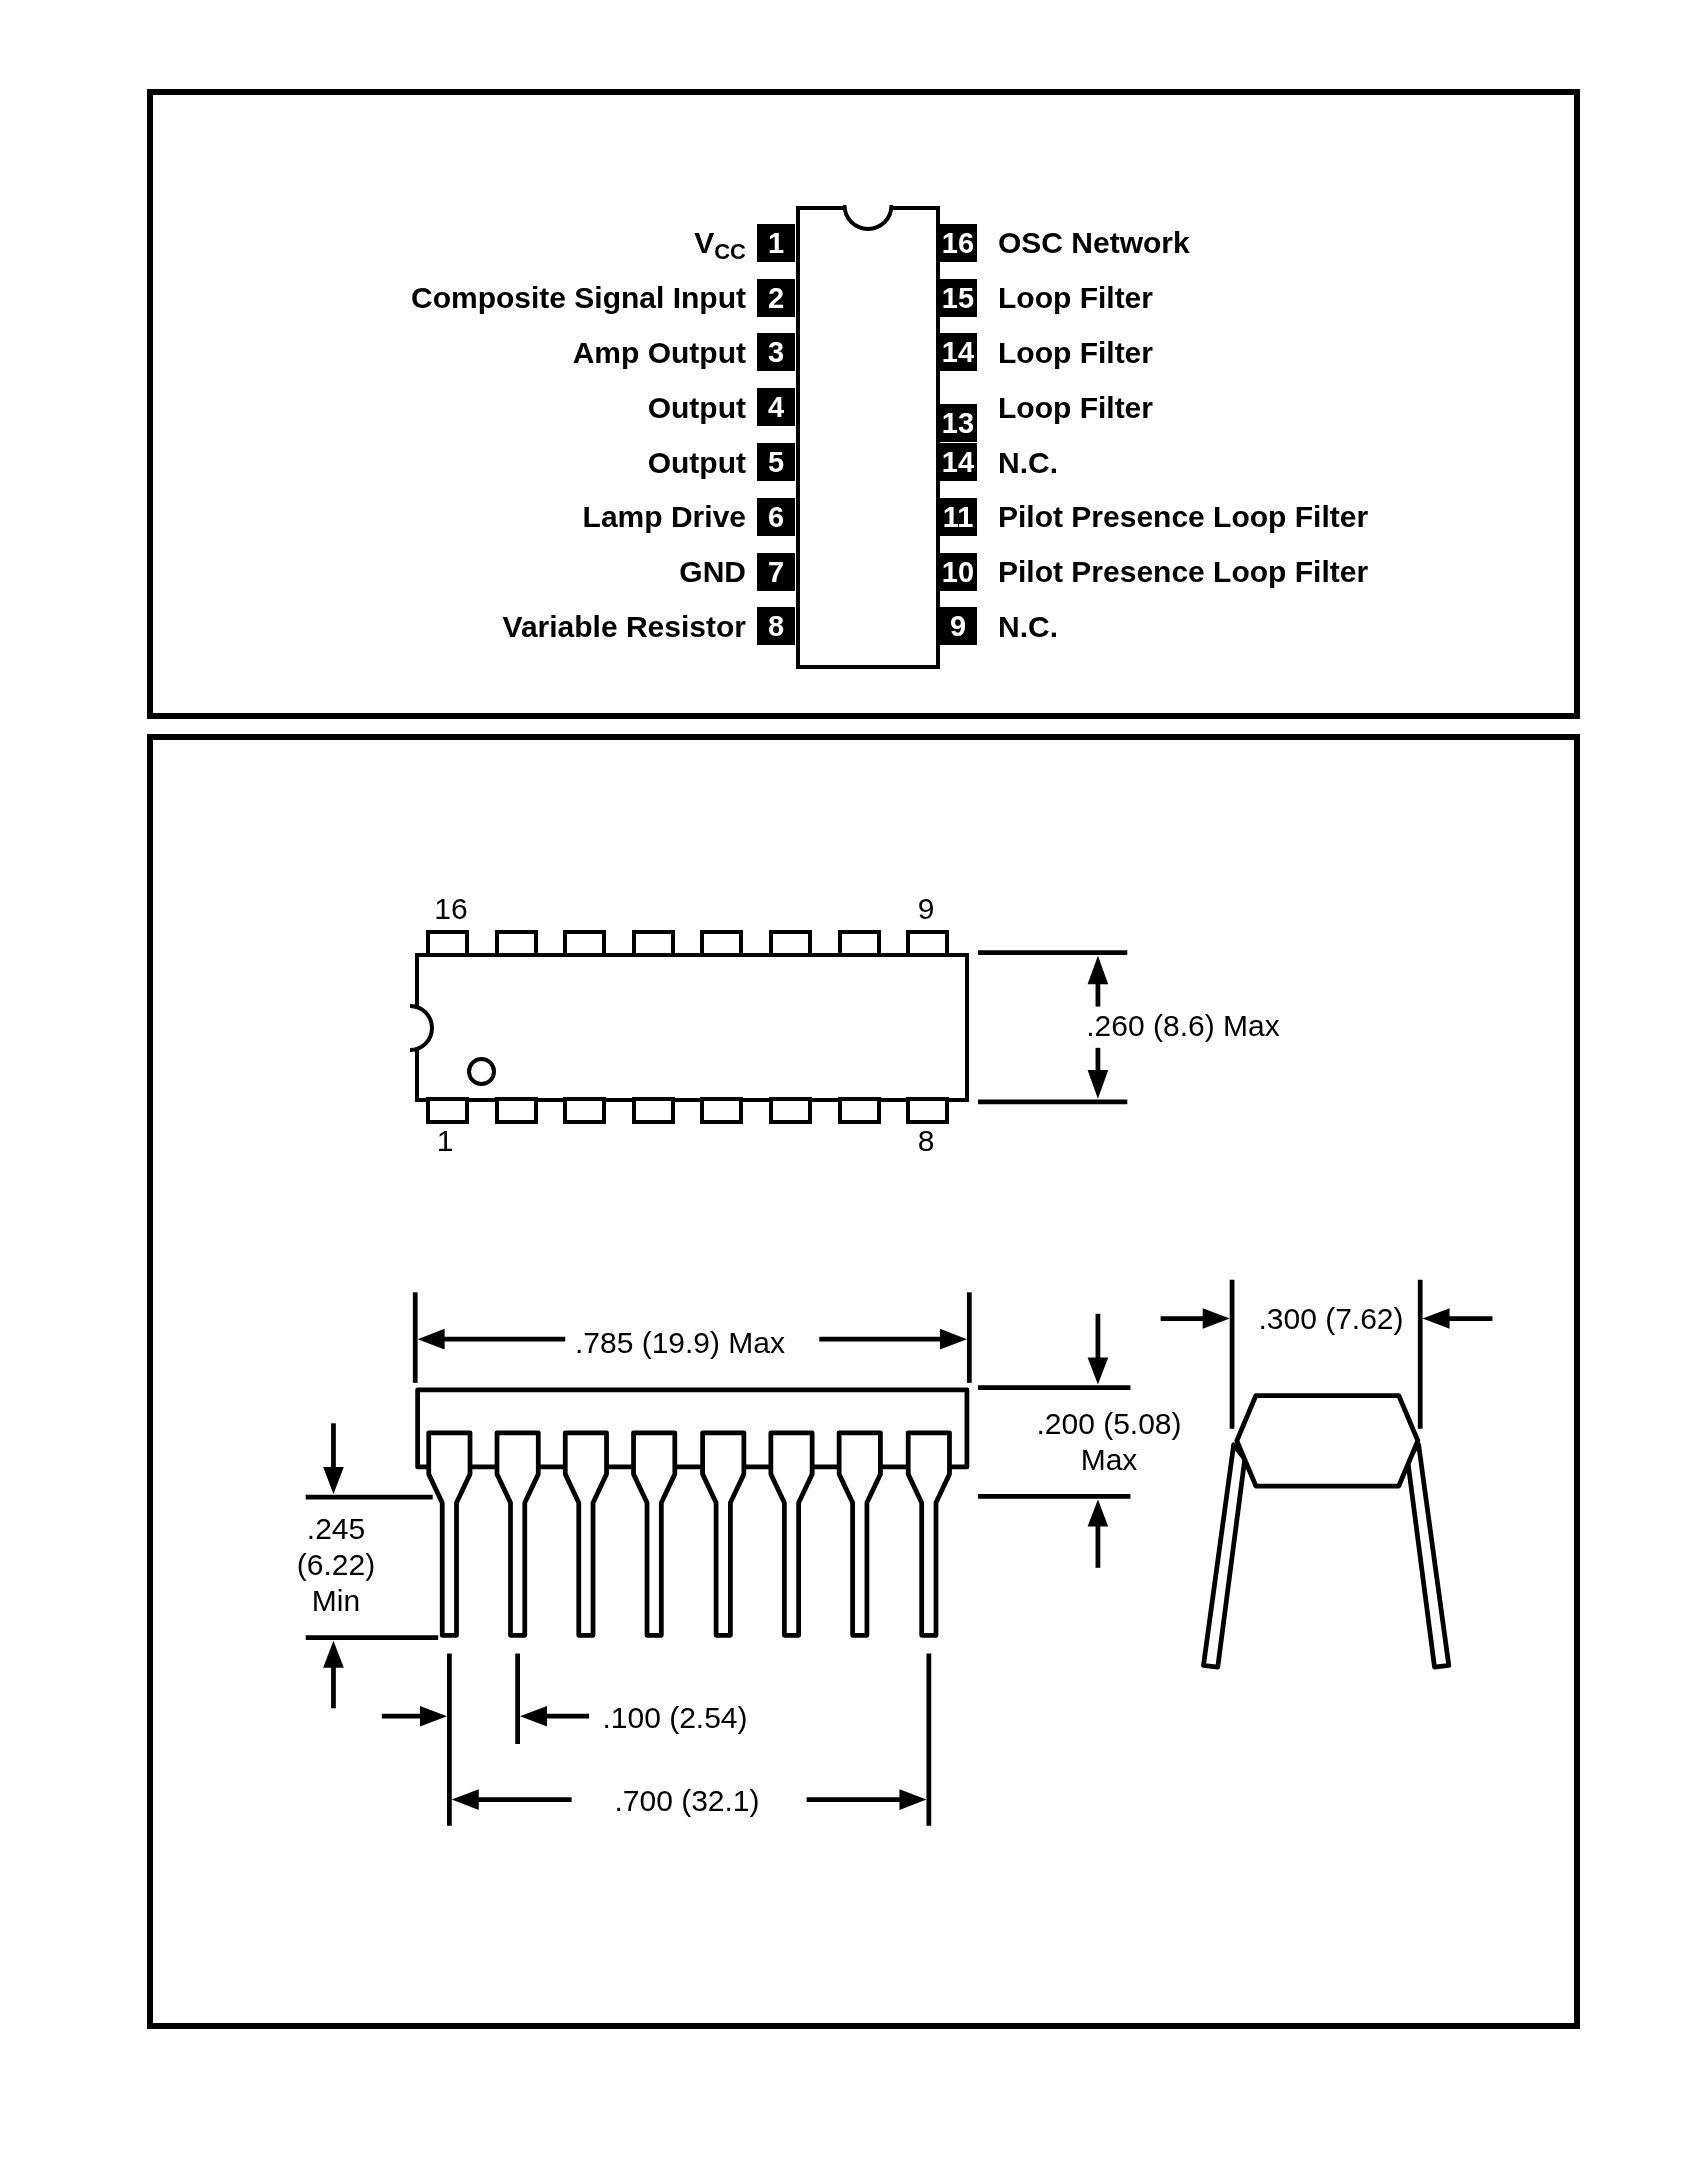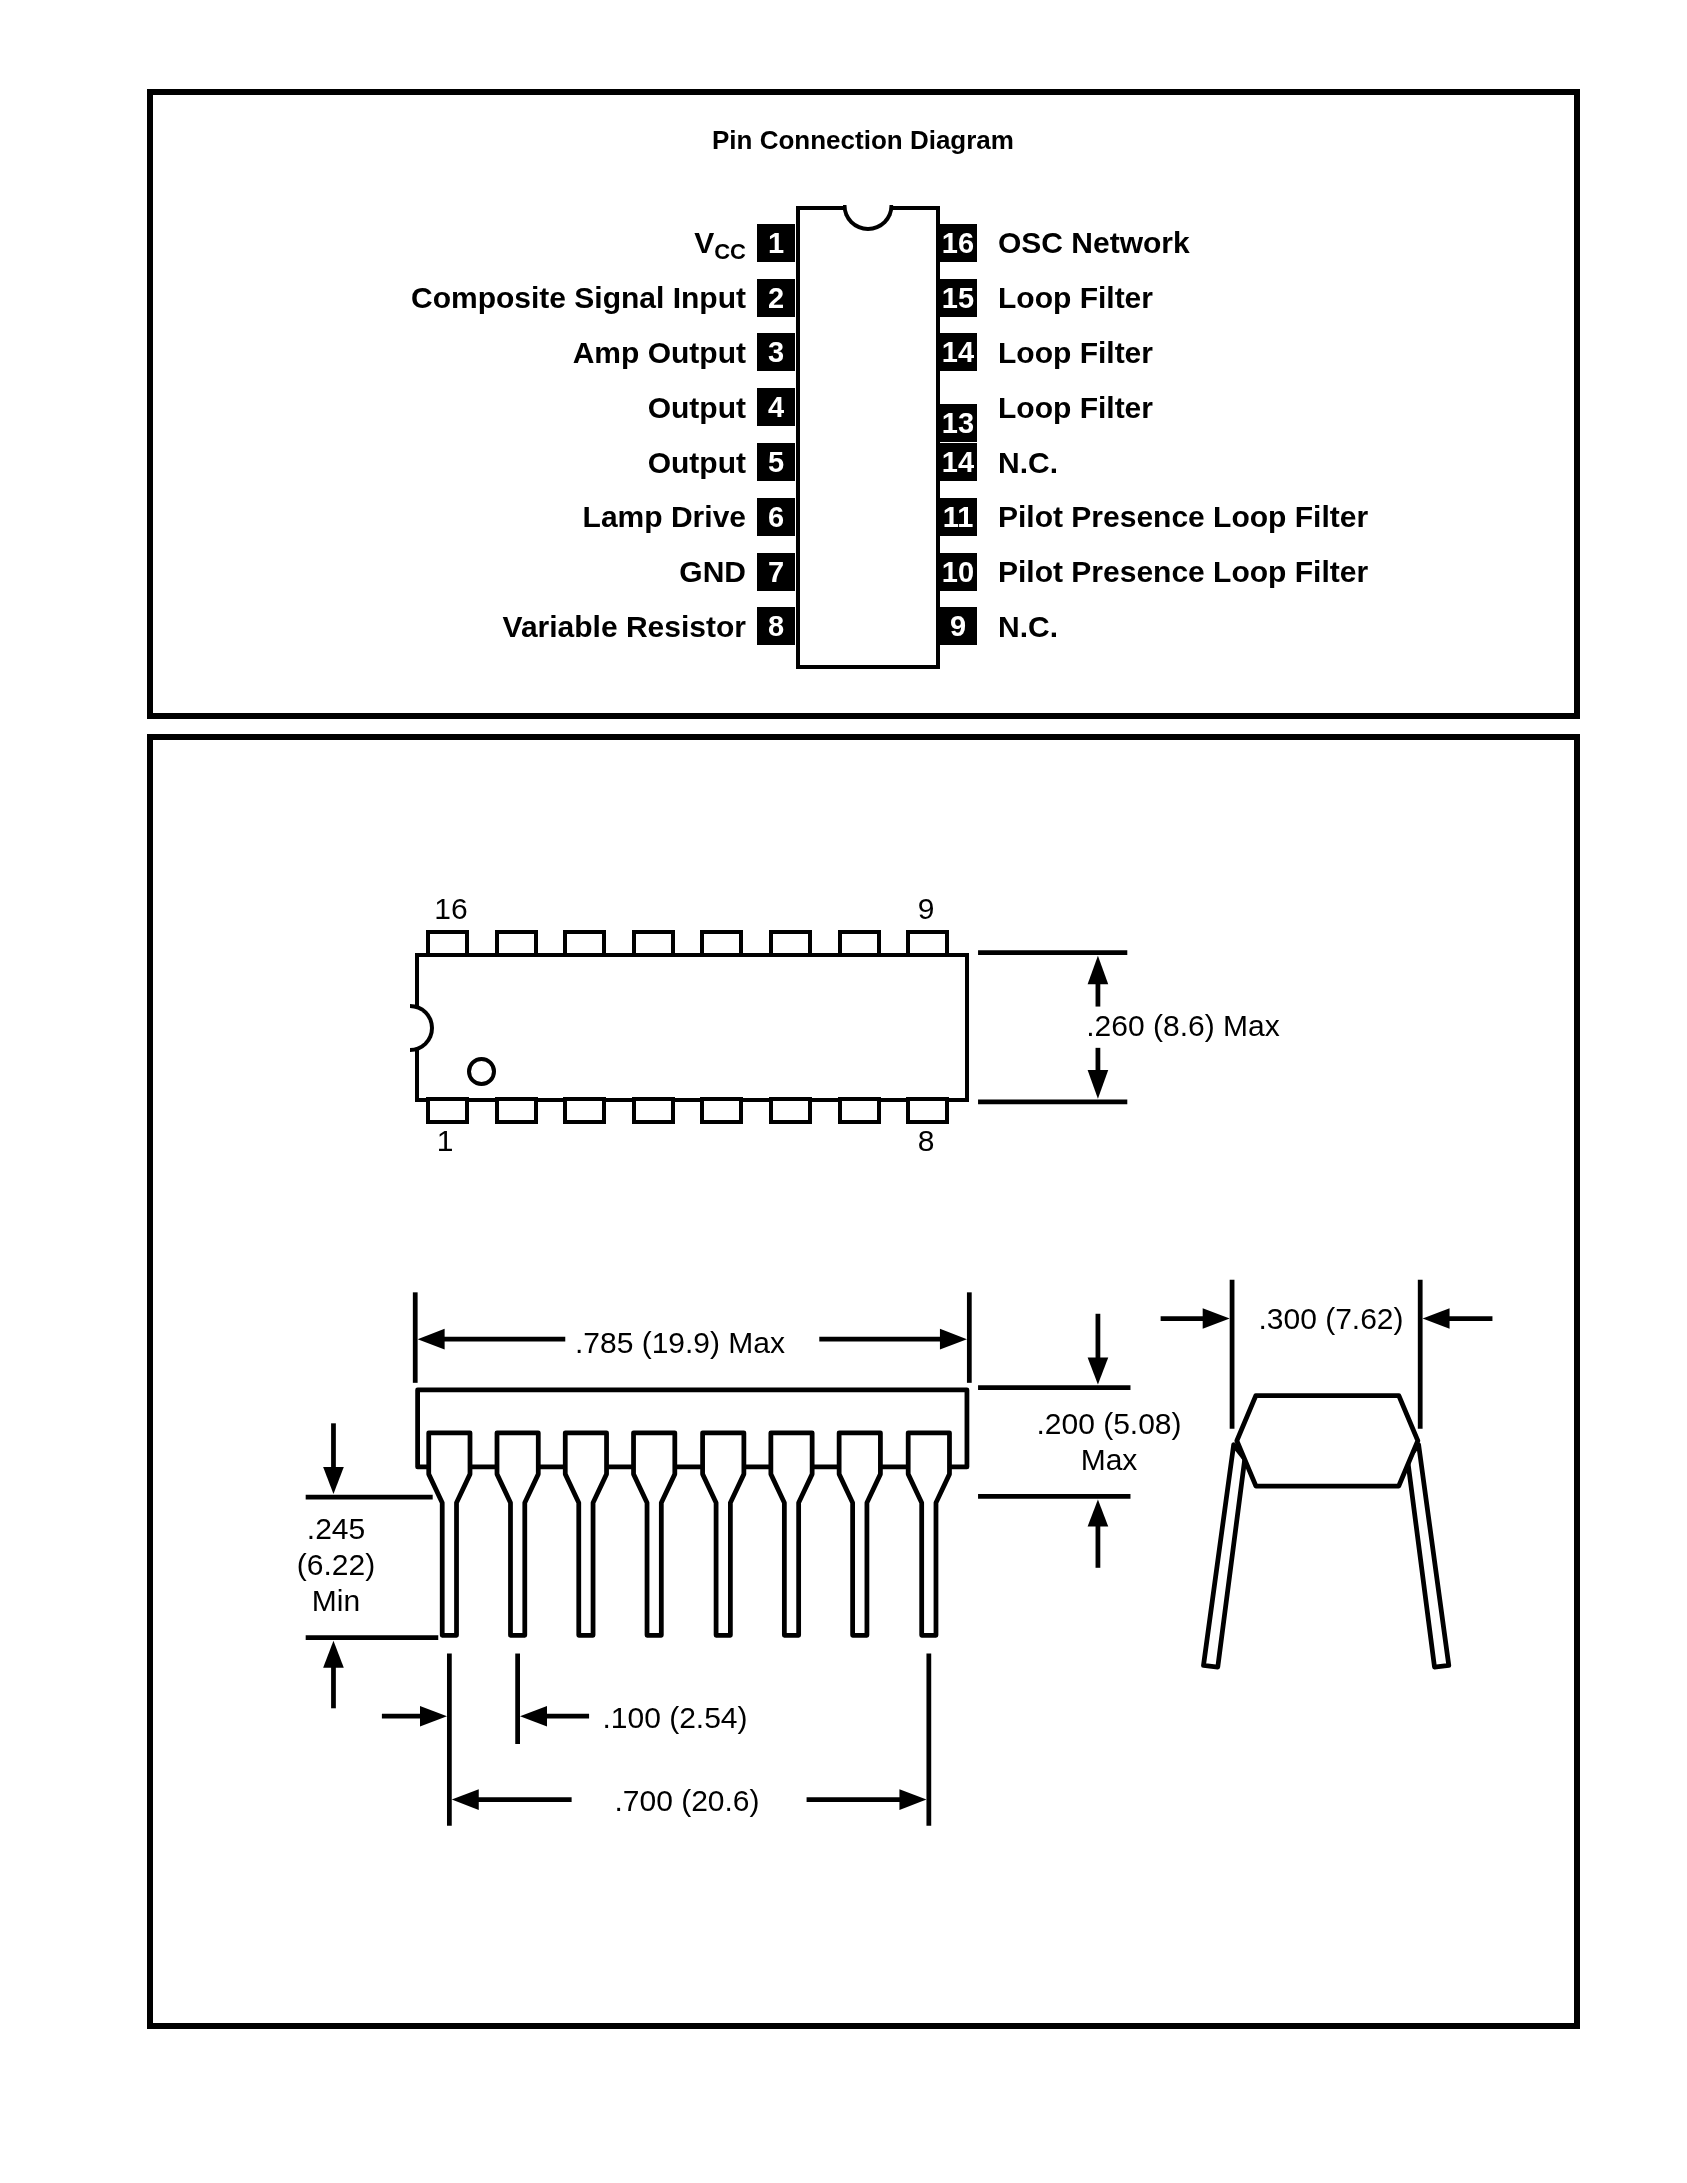--- a/index.html
+++ b/index.html
@@ -41,21 +41,20 @@
        text-align:center;white-space:nowrap;}
   svg{position:absolute;left:0;top:0;}
 </style>
 </head>
 <body>
 
 <div id="page">
 
   <div class="frame" style="left:147px;top:89px;width:1433px;height:630px;"></div>
 
-  <div id="pc-title">Pin Connection Diagram</div>
 
   <div id="ic-body">
     <div id="ic-notch"></div>
   </div>
 
   <div class="sq sq-l" style="top:224px">
       <span>1</span>
     </div>
   <div class="sq sq-l" style="top:279px">
       <span>2</span>
@@ -238,16 +237,16 @@
   <div class="dim" style="left:1109px;top:1442px">
     <div>.200 (5.08)</div>
     <div>Max</div>
   </div>
   <div class="dim" style="left:336px;top:1565px">
     <div>.245</div>
     <div>(6.22)</div>
     <div>Min</div>
   </div>
   <div class="dim" style="left:675px;top:1718px">.100 (2.54)</div>
-  <div class="dim" style="left:687px;top:1801px">.700 (20.6)</div>
+  <div class="dim" style="left:687px;top:1801px">.700 (32.1)</div>
 
 </div>
 
 
 </body></html>

